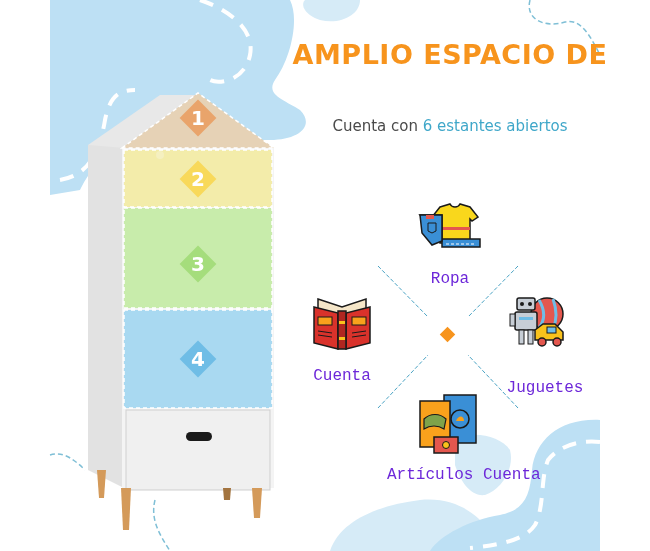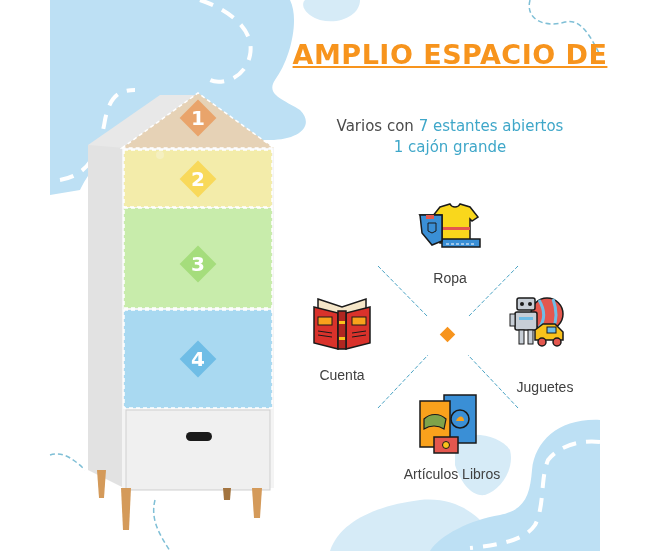--- a/index.html
+++ b/index.html
@@ -1,22 +1,22 @@
 <!DOCTYPE html>
 <html><head>
 <meta charset="utf-8">
 <style>
   html,body{margin:0;padding:0;}
   body{width:650px;height:551px;position:relative;overflow:hidden;background:#ffffff;font-family:"Liberation Sans","DejaVu Sans",sans-serif;}
   .abs{position:absolute;}
   .bg-svg{position:absolute;left:0;top:0;}
-  .title{position:absolute;left:270px;top:38px;width:360px;text-align:center;color:#f7941d;font-family:"DejaVu Sans",sans-serif;font-weight:bold;font-size:27px;line-height:33px;letter-spacing:0.5px;text-decoration:underline;}
+  .title{position:absolute;left:270px;top:38px;width:360px;text-align:center;color:#f7941d;font-family:"DejaVu Sans",sans-serif;font-weight:bold;font-size:27px;line-height:33px;letter-spacing:0.5px;}
   .desc{position:absolute;left:290px;top:116px;width:320px;text-align:center;color:#4a4a4a;font-family:"DejaVu Sans",sans-serif;font-size:15px;line-height:21px;}
   .hl{color:#3fa7c9;}
-  .cat-label{position:absolute;color:#404040;font-family:Liberation Sans, sans-serif;font-size:14px;text-align:center;white-space:nowrap;}
+  .cat-label{position:absolute;color:#6d28d9;font-family:Liberation Mono, monospace;font-size:16px;text-align:center;white-space:nowrap;}
   .icon{position:absolute;}
 </style>
 </head>
 <body>
 
 <svg class="bg-svg" width="650" height="551">
 
   <path d="M50,0 L290,0 C300,20 290,60 275,80 C265,95 285,100 300,110 C315,125 300,140 270,140 L150,140 C110,140 90,170 80,190 L50,195 Z" fill="#bde0f4"></path>
   <path d="M200,0 C230,10 255,30 250,55 C245,80 220,85 210,80" fill="none" stroke="#ffffff" stroke-width="4" stroke-dasharray="14,10"></path>
   <path d="M60,180 C90,175 100,150 105,120 C110,95 120,90 135,90" fill="none" stroke="#ffffff" stroke-width="4" stroke-dasharray="14,10"></path>
@@ -74,22 +74,21 @@
 <div class="abs" style="left:185px;top:249px;width:26px;height:30px;color:#fff;font-weight:bold;font-size:20px;text-align:center;line-height:30px;font-family:'DejaVu Sans',sans-serif;">3</div>
 
 <div class="abs" style="left:185px;top:346px;width:26px;height:26px;background:#6fbde6;transform:rotate(45deg);"></div>
 <div class="abs" style="left:185px;top:344px;width:26px;height:30px;color:#fff;font-weight:bold;font-size:20px;text-align:center;line-height:30px;font-family:'DejaVu Sans',sans-serif;">4</div>
 
 <div class="title">
   <div>AMPLIO ESPACIO DE</div>
 </div>
 
 <div class="desc">
-  <div><span>Varios con </span><span class="hl">7 estantes abiertos</span></div>
-  <div class="hl">1 cajón grande</div>
+  <div><span>Cuenta con </span><span class="hl">6 estantes abiertos</span></div>
 </div>
 
 <svg class="abs" style="left:370px;top:260px;" width="160" height="150">
   <line x1="8" y1="6" x2="58" y2="57" stroke="#4aa3c4" stroke-width="1" stroke-dasharray="4,2"></line>
   <line x1="148" y1="6" x2="98" y2="57" stroke="#4aa3c4" stroke-width="1" stroke-dasharray="4,2"></line>
   <line x1="8" y1="148" x2="58" y2="95" stroke="#4aa3c4" stroke-width="1" stroke-dasharray="4,2"></line>
   <line x1="148" y1="148" x2="98" y2="95" stroke="#4aa3c4" stroke-width="1" stroke-dasharray="4,2"></line>
 </svg>
 <div class="abs" style="left:442px;top:329px;width:11px;height:11px;background:#f7941d;transform:rotate(45deg);"></div>
 
@@ -141,13 +140,13 @@
 
 <svg class="icon" style="left:418px;top:393px;" width="62" height="62" viewBox="0 0 62 62">
   <rect x="26" y="2" width="32" height="48" fill="#3a8fd6" stroke="#1a1a1a" stroke-width="1.5"></rect>
   <circle cx="42" cy="26" r="9" fill="#3a8fd6" stroke="#1a1a1a" stroke-width="1.5"></circle>
   <path d="M38,28 C40,22 46,22 46,28 Z" fill="#f9a11c"></path>
   <rect x="2" y="8" width="30" height="46" fill="#f9a11c" stroke="#1a1a1a" stroke-width="1.5"></rect>
   <path d="M6,26 C12,20 22,20 28,26 L26,36 C20,32 12,32 6,36 Z" fill="#7fa34a" stroke="#1a1a1a" stroke-width="1.2"></path>
   <rect x="16" y="44" width="24" height="16" fill="#e4574e" stroke="#1a1a1a" stroke-width="1.5"></rect>
   <circle cx="28" cy="52" r="3.5" fill="#f9c21c" stroke="#1a1a1a" stroke-width="1"></circle>
 </svg>
-<div class="cat-label" style="left:387px;top:466px;width:130px;">Artículos Libros</div>
+<div class="cat-label" style="left:387px;top:466px;width:130px;">Artículos Cuenta</div>
 
 </body></html>

